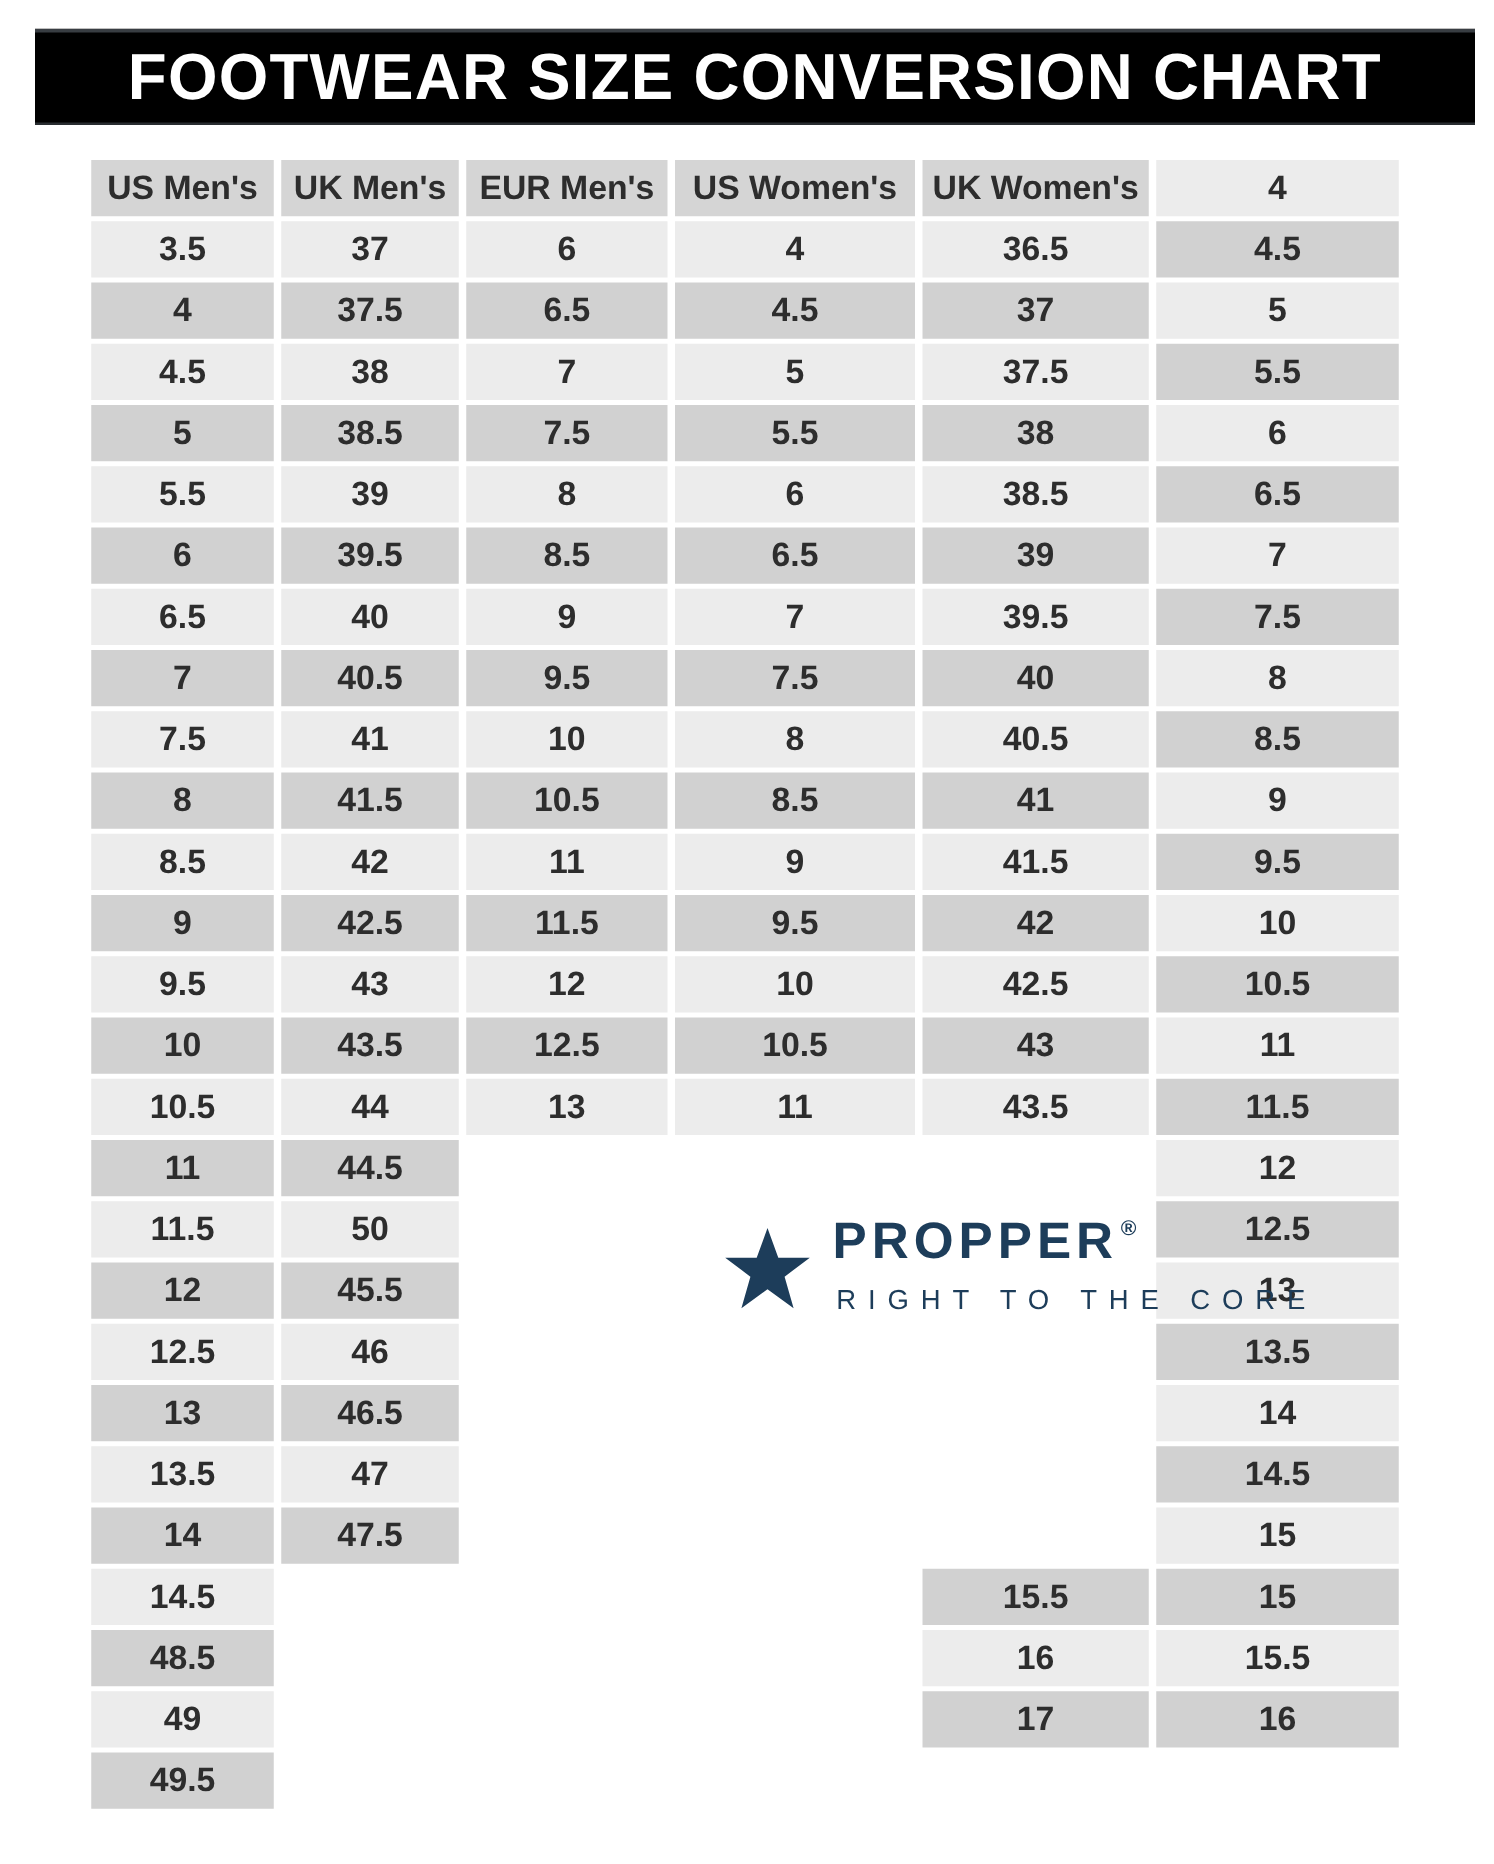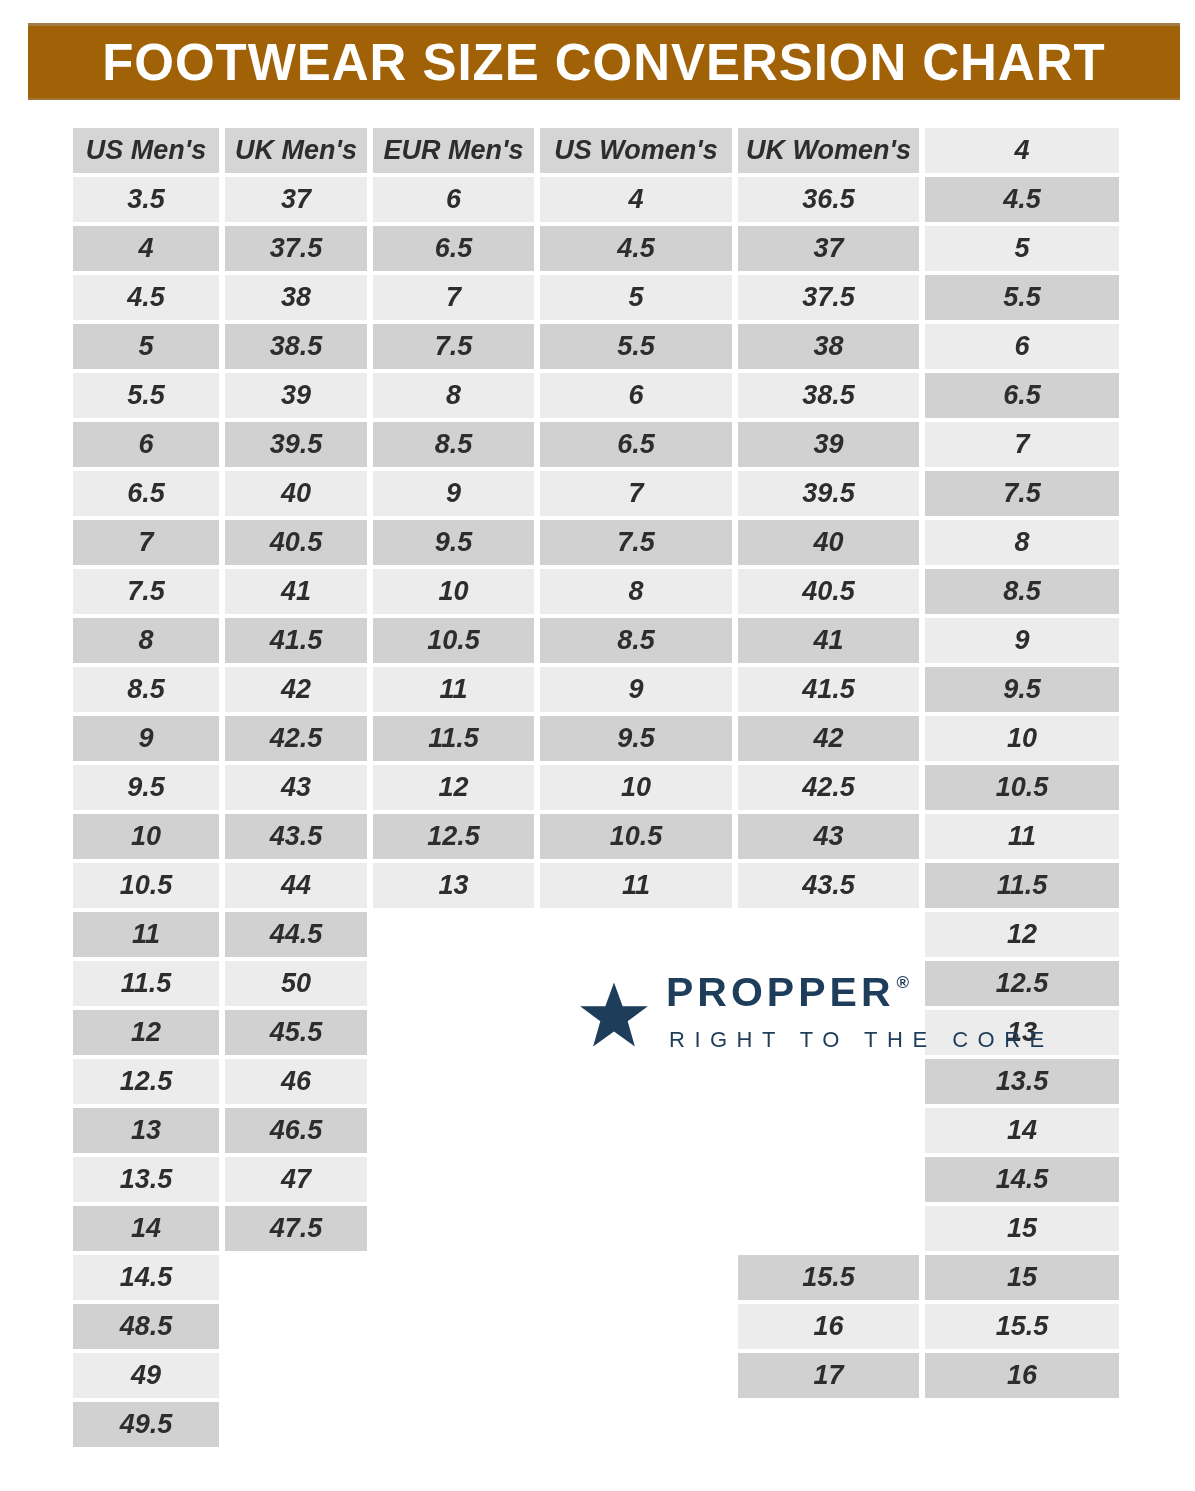--- a/index.html
+++ b/index.html
@@ -13,21 +13,21 @@
     position: relative;
     font-family: "Liberation Sans", sans-serif;
     overflow: hidden;
   }
   .title-bar {
     position: absolute;
     left: 28px;
     top: 23px;
     width: 1152px;
     height: 77px;
-    background: #a16207;
+    background: #000000;
     display: flex;
     align-items: center;
     justify-content: center;
     box-shadow: inset 0 3px 0 rgba(160,175,190,0.35), inset 0 -2px 0 rgba(160,175,190,0.25);
   }
   .title-bar .title {
     color: #ffffff;
     font-size: 52px;
     font-weight: bold;
     letter-spacing: 1px;
@@ -36,21 +36,20 @@
   }
   .size-table {
     position: absolute;
     left: 73px;
     top: 128px;
     display: grid;
     grid-template-columns: 146px 142px 161px 192px 181px 194px;
     grid-auto-rows: 45px;
     column-gap: 6px;
     row-gap: 4px;
-    font-style: italic;
   }
   .cell {
     display: flex;
     align-items: center;
     justify-content: center;
     font-weight: bold;
     font-size: 27px;
     color: #2d2d2d;
     white-space: nowrap;
   }

